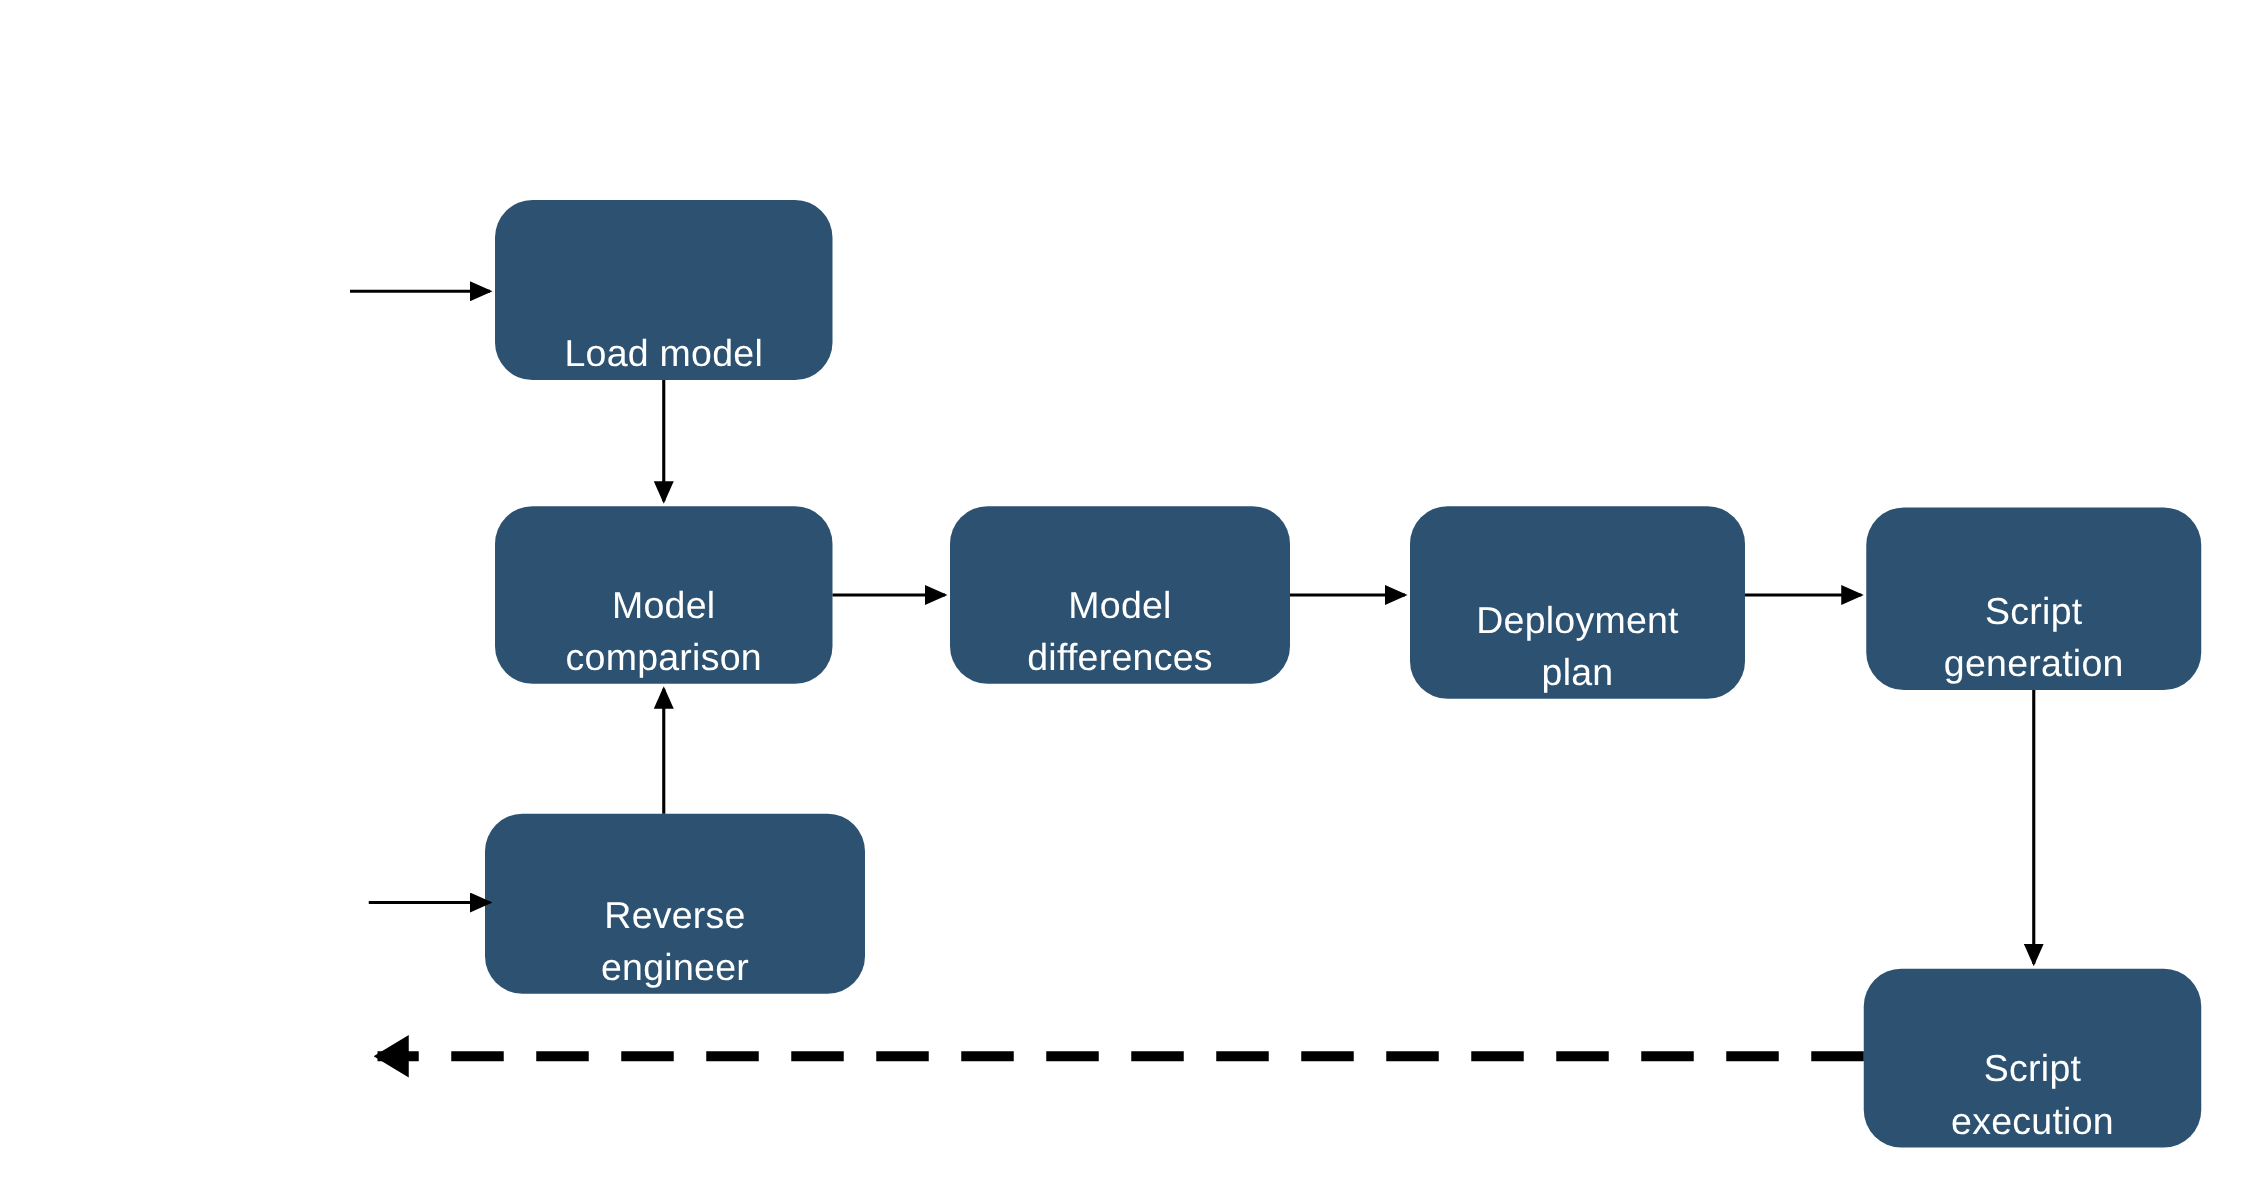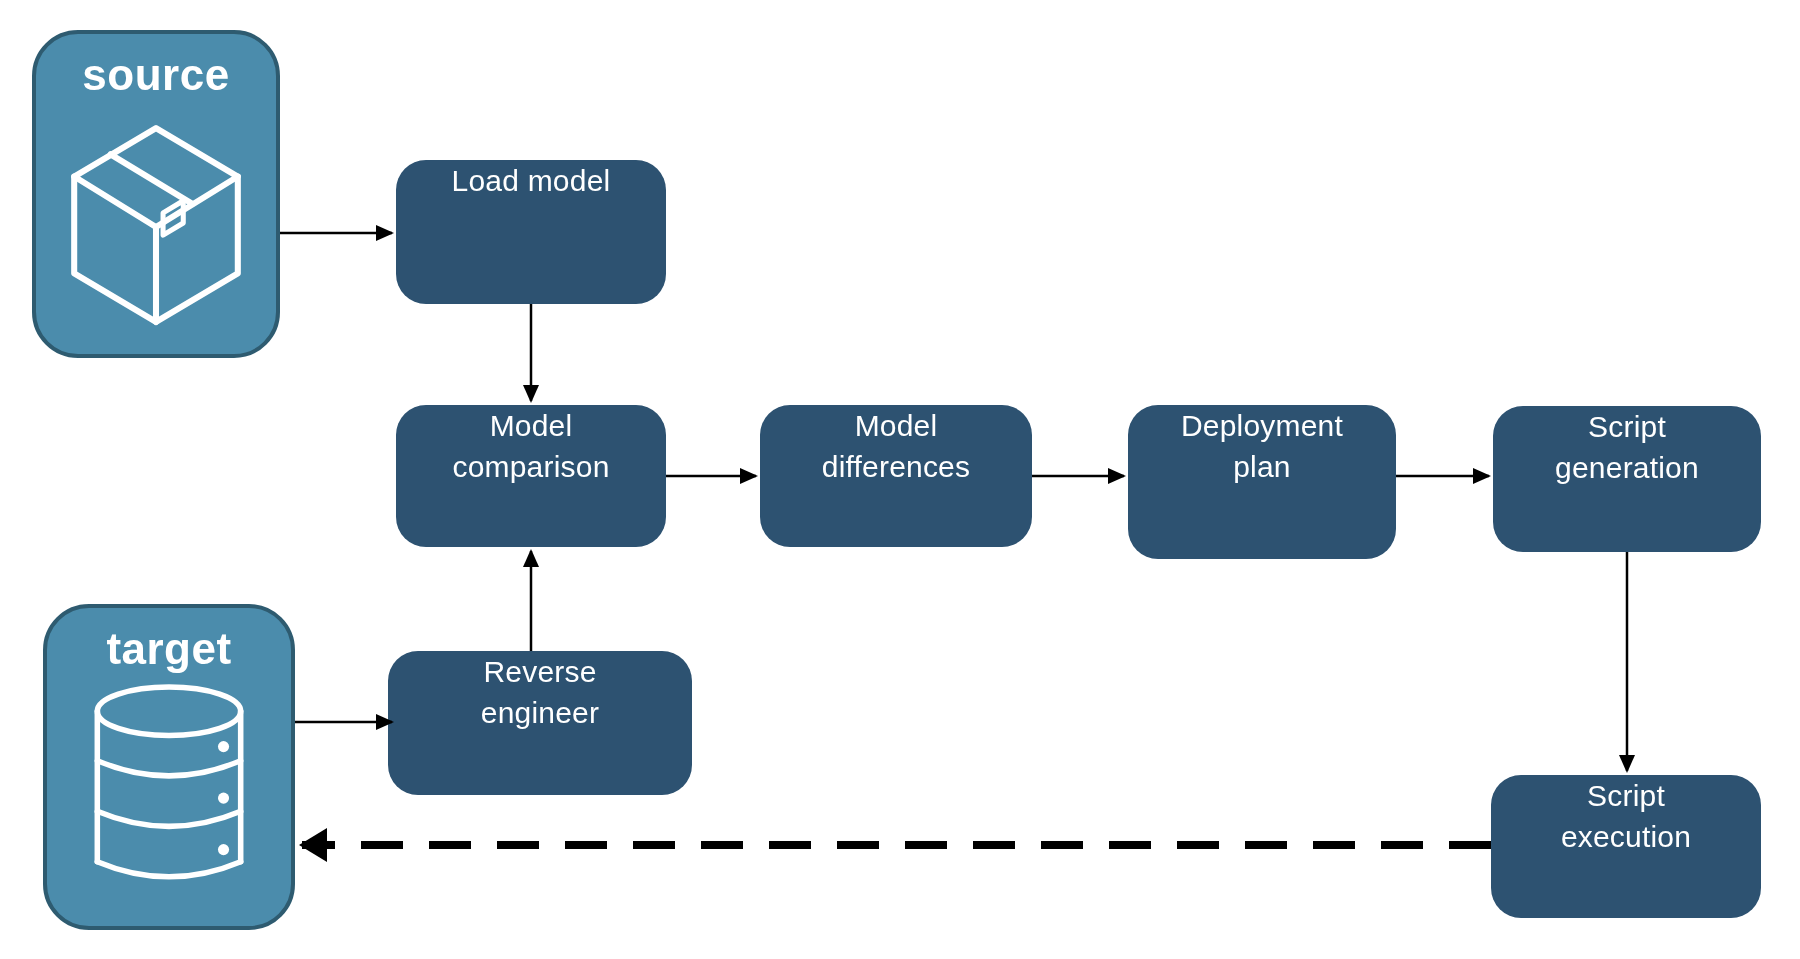--- a/index.html
+++ b/index.html
@@ -22,21 +22,21 @@
     overflow:hidden;
   }
 
   
   .node{
     position:absolute;
     background:var(--node-fill);
     color:var(--node-text);
     border-radius:30px;
     display:flex;
-    align-items:flex-start;
+    align-items:flex-end;
     justify-content:center;
     text-align:center;
   }
   .node .label{
     font-size:30px;
     line-height:1.38;
     white-space:pre-line;
     letter-spacing:0.2px;
   }
 
@@ -91,53 +91,21 @@
     stroke-width:8;
     stroke-dasharray:42 26;
   }
   .arrowhead-fill{ fill:var(--arrow-color); }
 </style>
 </head>
 <body>
 
 <div class="canvas">
 
-  <div class="endpoint source">
-    <div class="ep-label">source</div>
-    <div class="icon">
-      <svg width="172" height="202" viewBox="0 0 170 200">
-        <g class="icon-stroke" stroke-width="6" stroke-linejoin="round" stroke-linecap="round">
-          <path d="M85,4 L166,52 L85,102 L4,52 Z"></path>
-          <path d="M4,52 L4,148 L85,196 L85,102"></path>
-          <path d="M166,52 L166,148 L85,196"></path>
-          <path d="M40,30 L121,79"></path>
-          <path d="M92,110 L92,88 L112,76 L112,98 Z" stroke-width="5"></path>
-        </g>
-      </svg>
-    </div>
-  </div>
 
-  <div class="endpoint target">
-    <div class="ep-label">target</div>
-    <div class="icon">
-      <svg width="152" height="210" viewBox="0 0 150 208">
-        <g class="icon-stroke" stroke-width="5.5" stroke-linecap="round">
-          <ellipse cx="75" cy="27" rx="71" ry="24"></ellipse>
-          <path d="M4,27 L4,176"></path>
-          <path d="M146,27 L146,176"></path>
-          <path d="M4,76 Q75,106 146,76"></path>
-          <path d="M4,126 Q75,156 146,126"></path>
-          <path d="M4,176 Q75,206 146,176"></path>
-        </g>
-        <circle class="icon-dot" cx="129" cy="62" r="5.5"></circle>
-        <circle class="icon-dot" cx="129" cy="113" r="5.5"></circle>
-        <circle class="icon-dot" cx="129" cy="164" r="5.5"></circle>
-      </svg>
-    </div>
-  </div>
 
   <div class="node load-model">
     <span class="label">Load model</span>
   </div>
 
   <div class="node model-comparison">
     <span class="label">Model
 comparison</span>
   </div>
 

